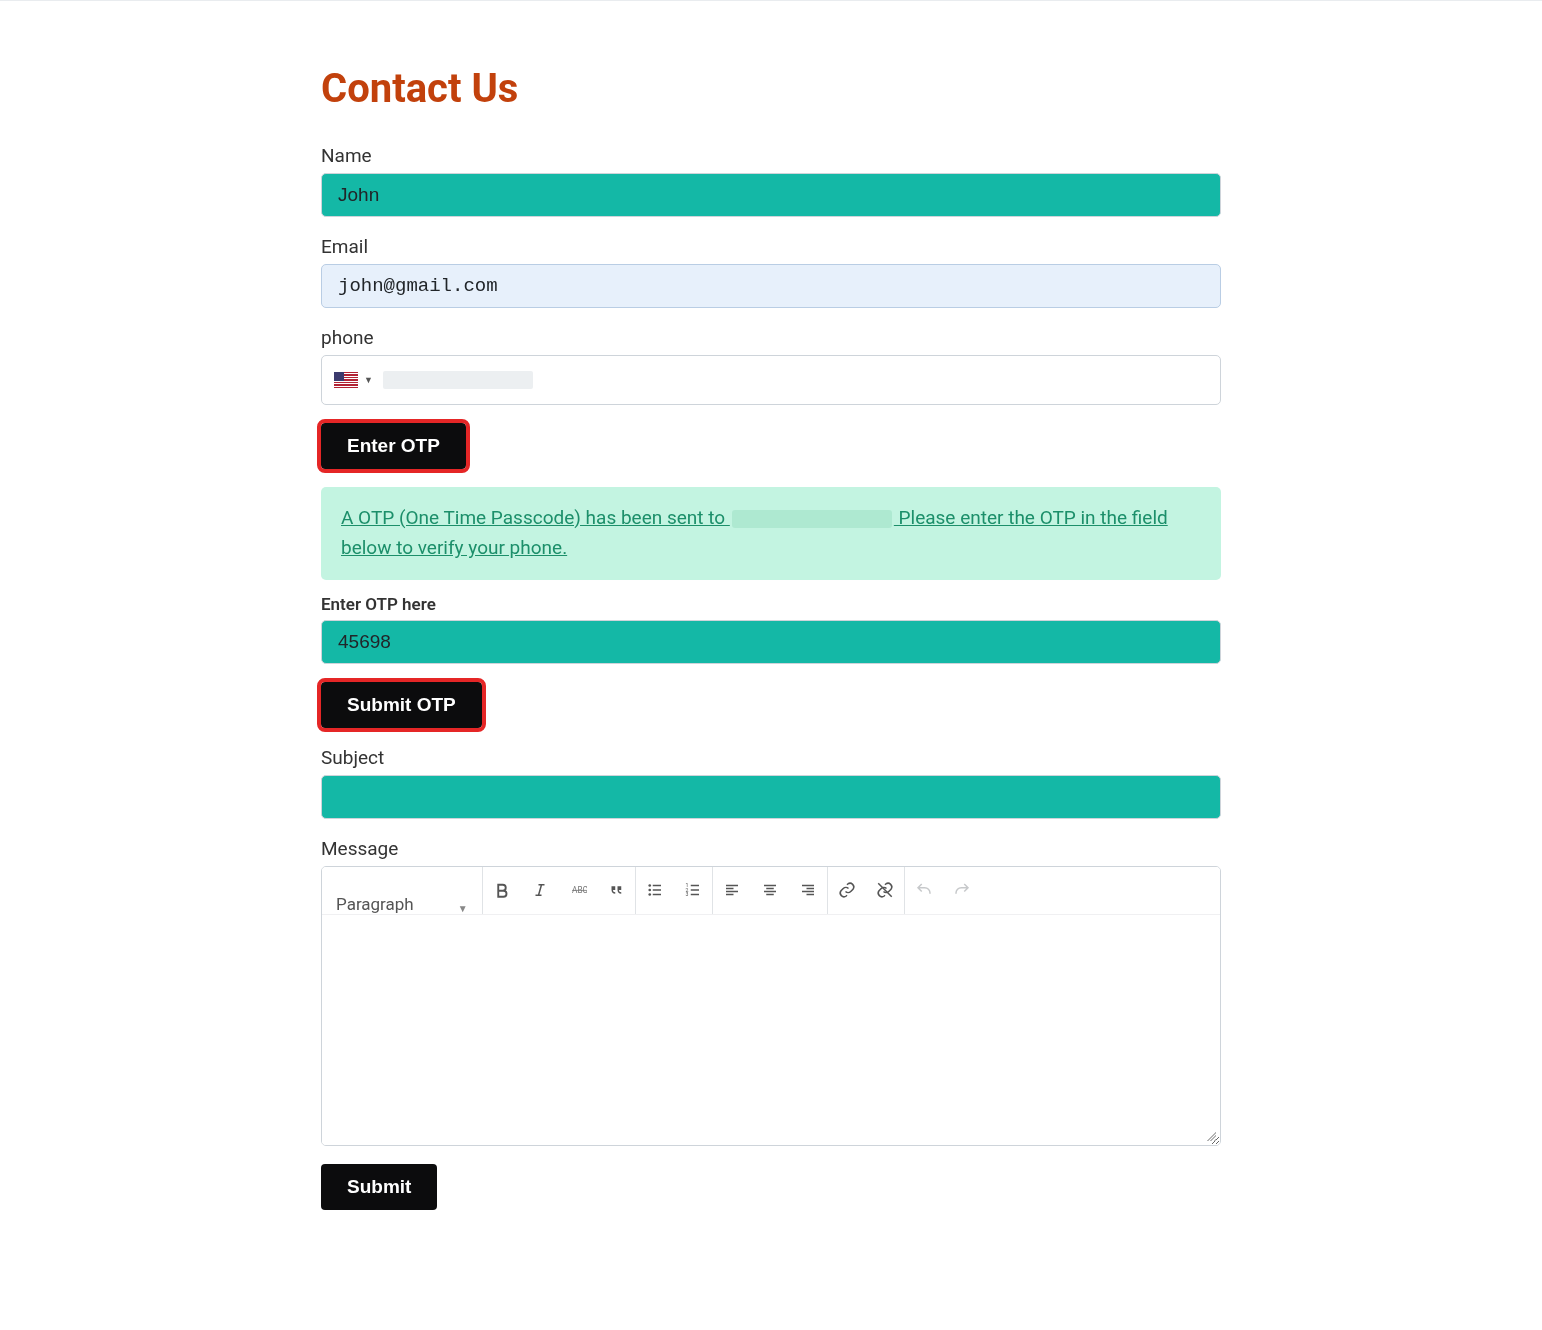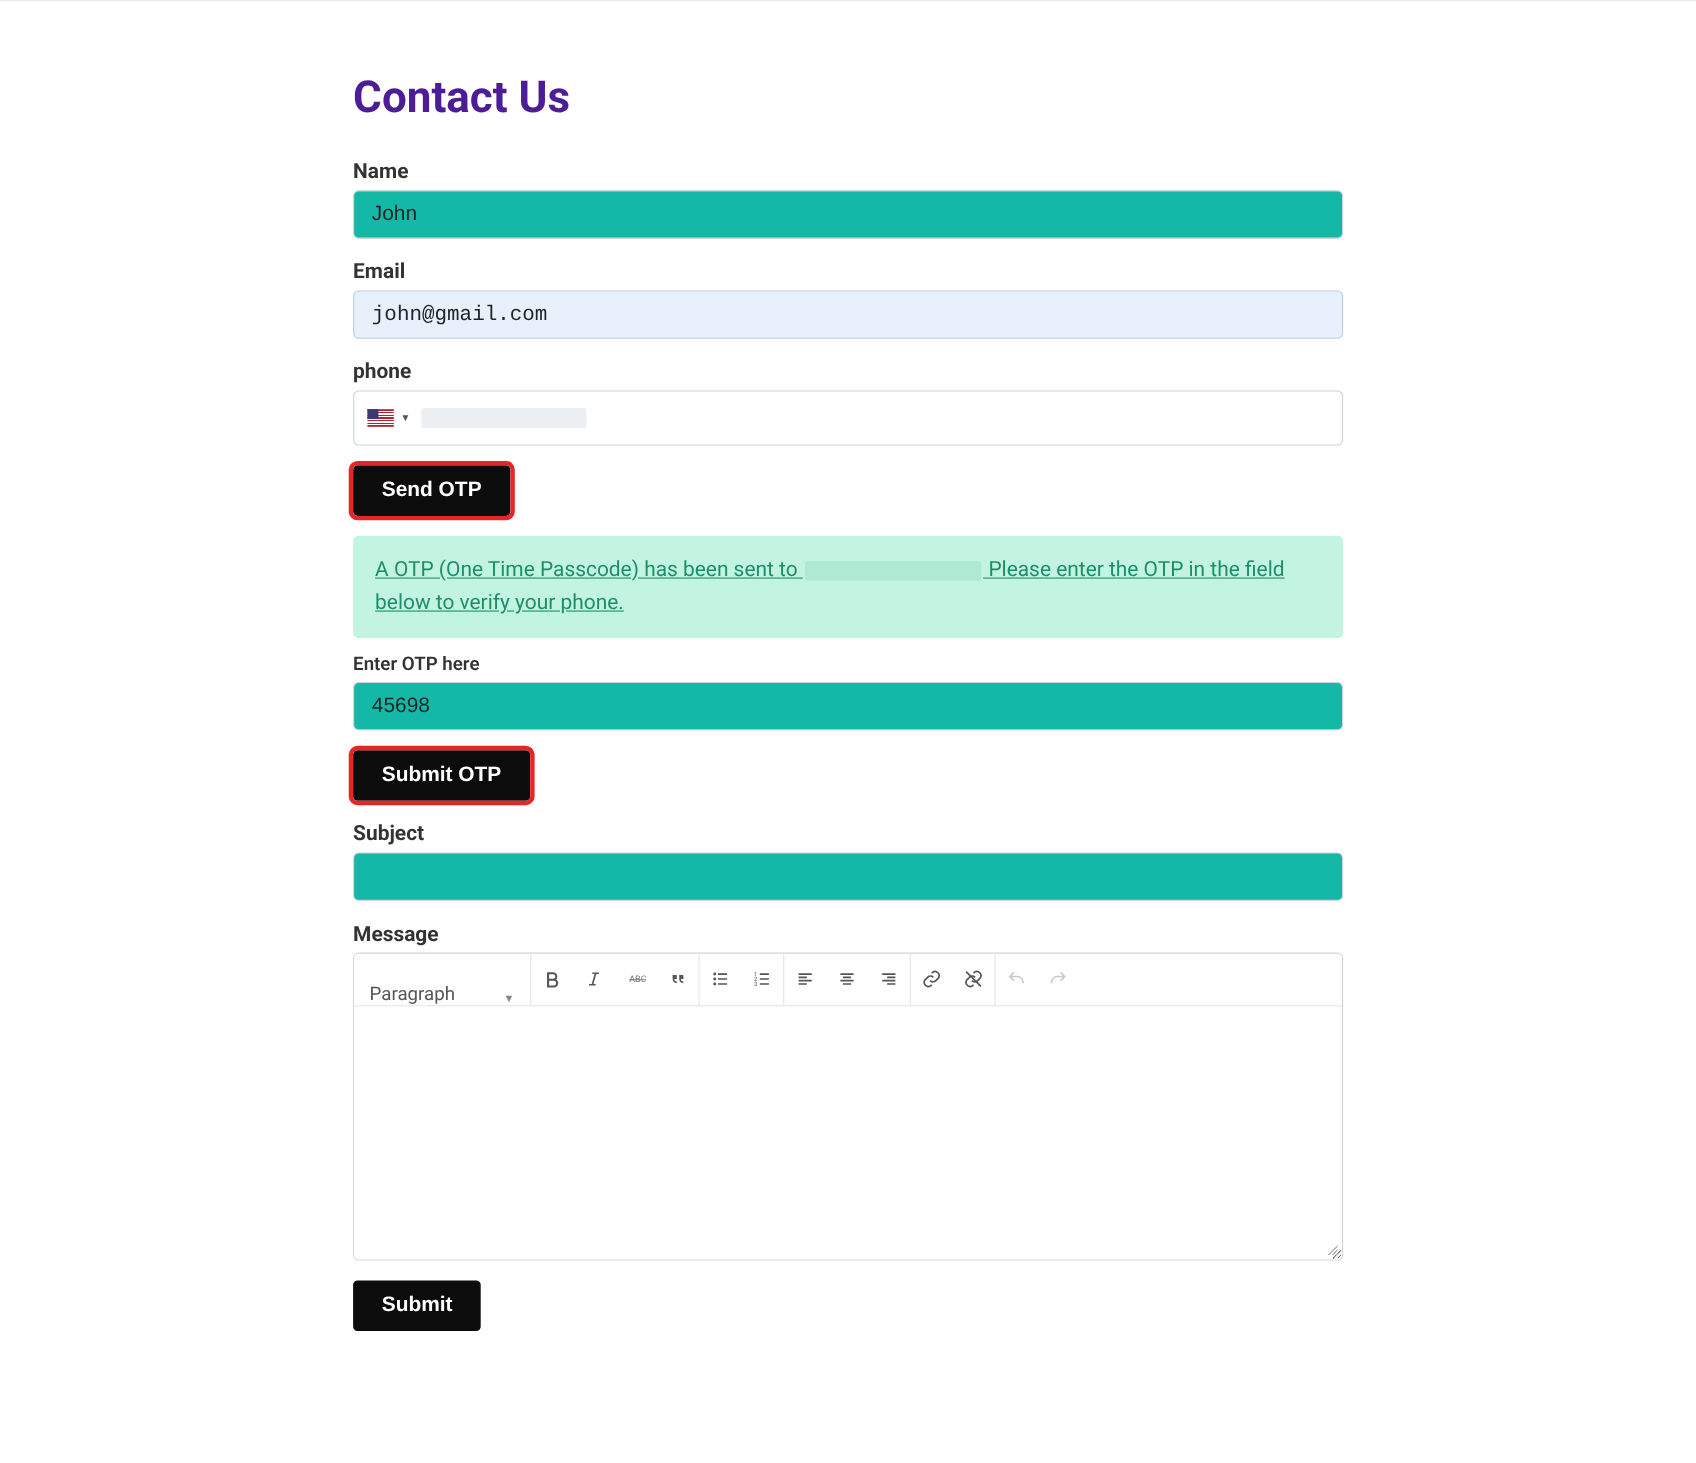--- a/index.html
+++ b/index.html
@@ -11,28 +11,28 @@
       border-top: 1px solid #e9ecef;
     }
     .container {
       max-width: 900px;
       margin: 0 auto;
       padding: 60px 0 80px;
     }
     .page-title {
       font-size: 40px;
       font-weight: 700;
-      color: #4c1d95;
+      color: #c2410c;
       margin-bottom: 32px;
     }
     .form-group { margin-bottom: 18px; display: block; }
     .form-label {
       display: block;
       font-size: 19px;
-      font-weight: 700;
+      font-weight: 400;
       color: #333;
       margin-bottom: 6px;
     }
     .form-label.bold { font-weight: 600; font-size: 17px; }
     .form-control {
       width: 100%;
       padding: 10px 16px;
       font-size: 19px;
       border: 1px solid #ced4da;
       border-radius: 5px;
@@ -192,21 +192,21 @@
     <div class="phone-wrap">
       <span class="flag-select">
         <span class="flag"></span>
         <span class="chev">▼</span>
       </span>
       <span class="phone-redacted"></span>
     </div>
   </div>
 
   <div class="form-group">
-    <button class="btn highlight">Send OTP</button>
+    <button class="btn highlight">Enter OTP</button>
   </div>
 
   <div class="alert">
     <span>A OTP (One Time Passcode) has been sent to </span><span class="redact"></span><span> Please enter the OTP in the field below to verify your phone.</span>
   </div>
 
   <div class="form-group">
     <label class="form-label bold">Enter OTP here</label>
     <input type="text" class="form-control" value="45698" style="">
   </div>

